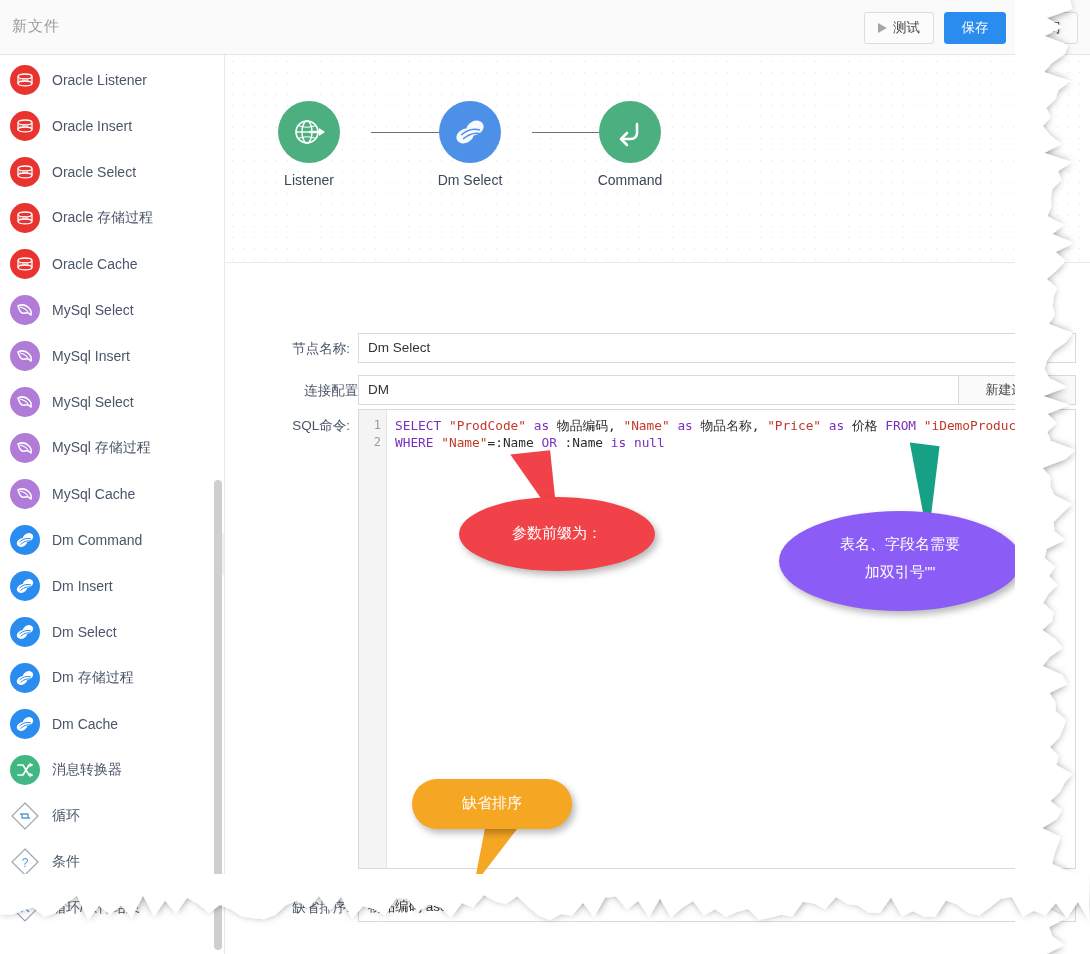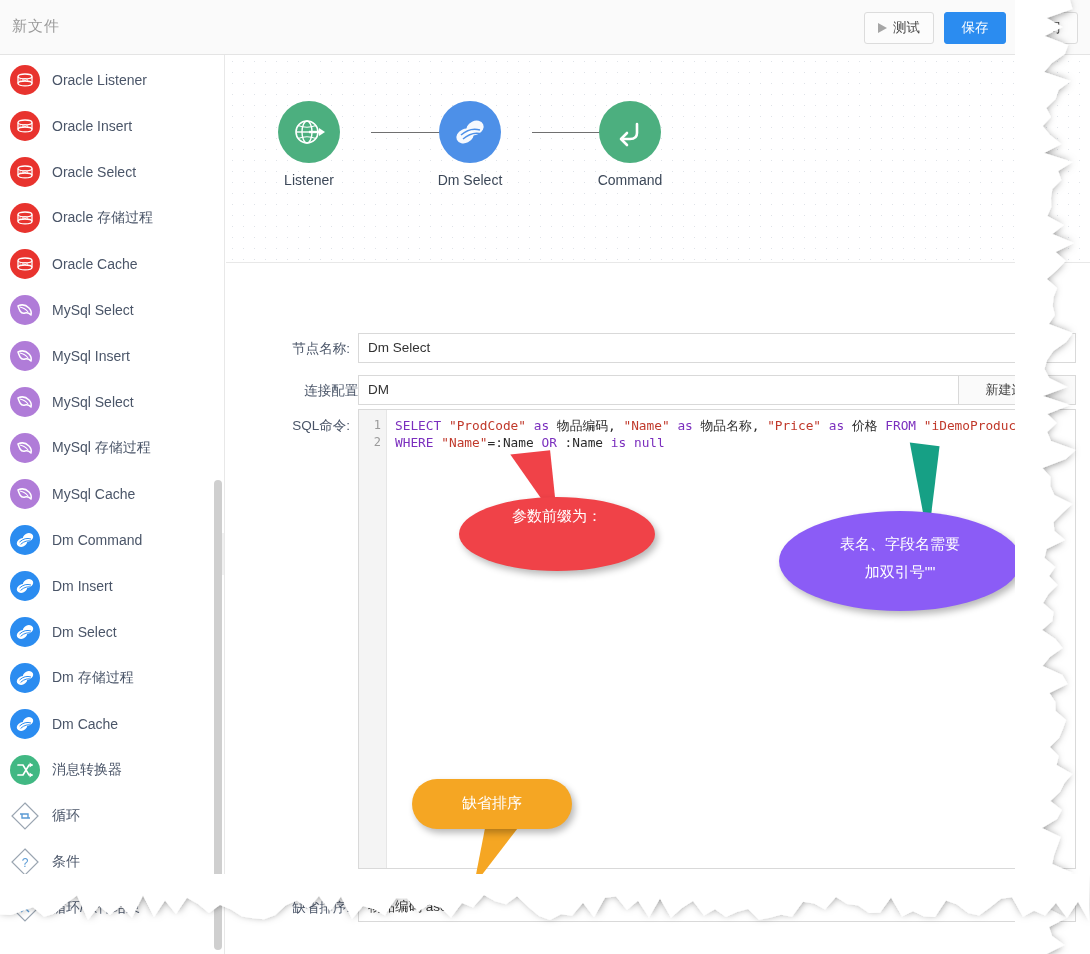--- a/index.html
+++ b/index.html
@@ -269,21 +269,21 @@
     left: 0;
   }
   #callout-red {
     position: absolute;
     left: 459px; top: 497px;
     width: 196px; height: 74px;
     background: #f04248;
     border-radius: 50%;
     box-shadow: 3px 4px 7px rgba(0,0,0,0.28);
   }
-  #callout-red .callout-text { top: 10px; }
+  #callout-red .callout-text { top: 27px; }
   #callout-red-tail {
     position: absolute;
     left: 500px; top: 453px;
     width: 0; height: 0;
     border-left: 14px solid transparent;
     border-right: 40px solid #f04248;
     border-bottom: 72px solid transparent;
     transform: rotate(-6deg);
   }
   #callout-teal {

